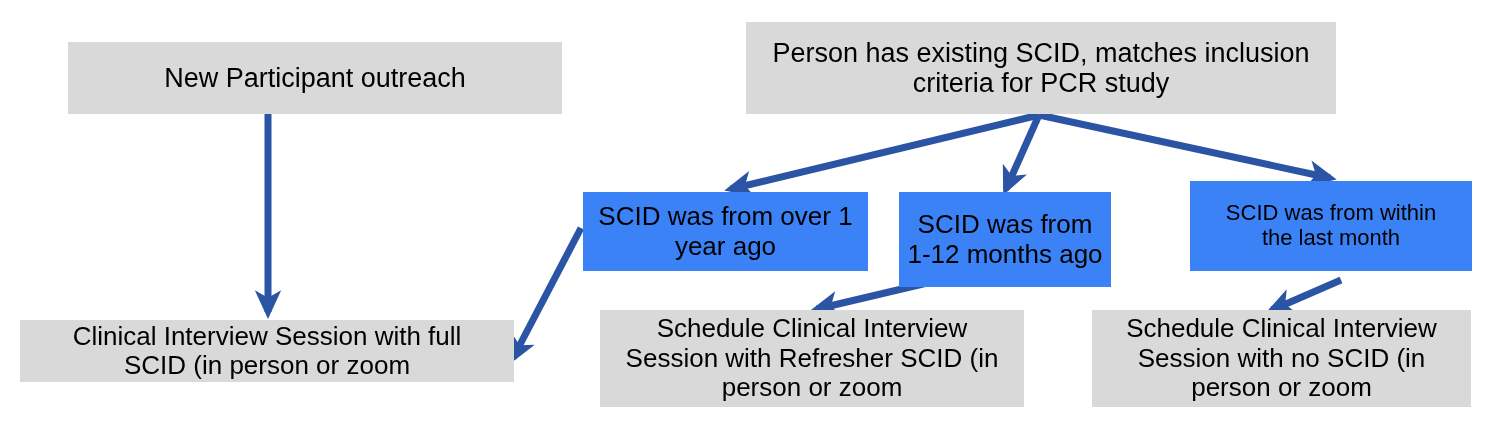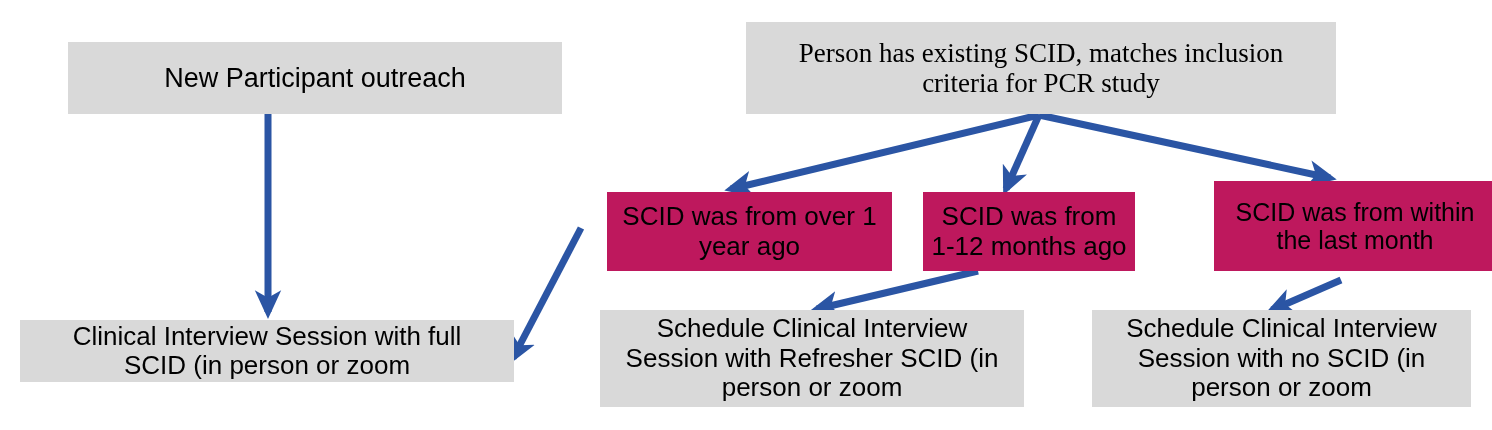--- a/index.html
+++ b/index.html
@@ -30,50 +30,49 @@
     display: flex;
     align-items: center;
     justify-content: center;
     text-align: center;
     color: #000000;
     line-height: 1.13;
     box-sizing: border-box;
     white-space: pre-line;
   }
   .node-gray { background: #d9d9d9; }
-  .node-yellow { background: #be185d; margin-left: 24px; }
+  .node-yellow { background: #3b82f6; }
 
   
   #node-new-participant-outreach {
     left: 20px; top: 42px; width: 494px; height: 72px;
     font-size: 27px;
     padding: 0 8px;
     margin-left: 48px;
   }
   #node-existing-scid {
     left: 746px; top: 22px; width: 590px; height: 92px;
     font-size: 27px;
     padding: 0 10px;
-    font-family: Liberation Serif, serif;
   }
 
   
   #node-scid-over-1-year {
     left: 583px; top: 192px; width: 285px; height: 79px;
     font-size: 26px;
     padding: 0 8px;
   }
   #node-scid-1-12-months {
-    left: 899px; top: 192px; width: 212px; height: 79px;
+    left: 899px; top: 192px; width: 212px; height: 95px;
     font-size: 26px;
     padding: 0 6px;
   }
   #node-scid-last-month {
     left: 1190px; top: 181px; width: 282px; height: 90px;
-    font-size: 25px;
+    font-size: 22px;
     padding: 0 6px;
   }
 
   
   #node-clinical-full-scid {
     left: 20px; top: 320px; width: 494px; height: 62px;
     font-size: 26px;
     padding: 0 8px;
   }
   #node-clinical-refresher-scid {

